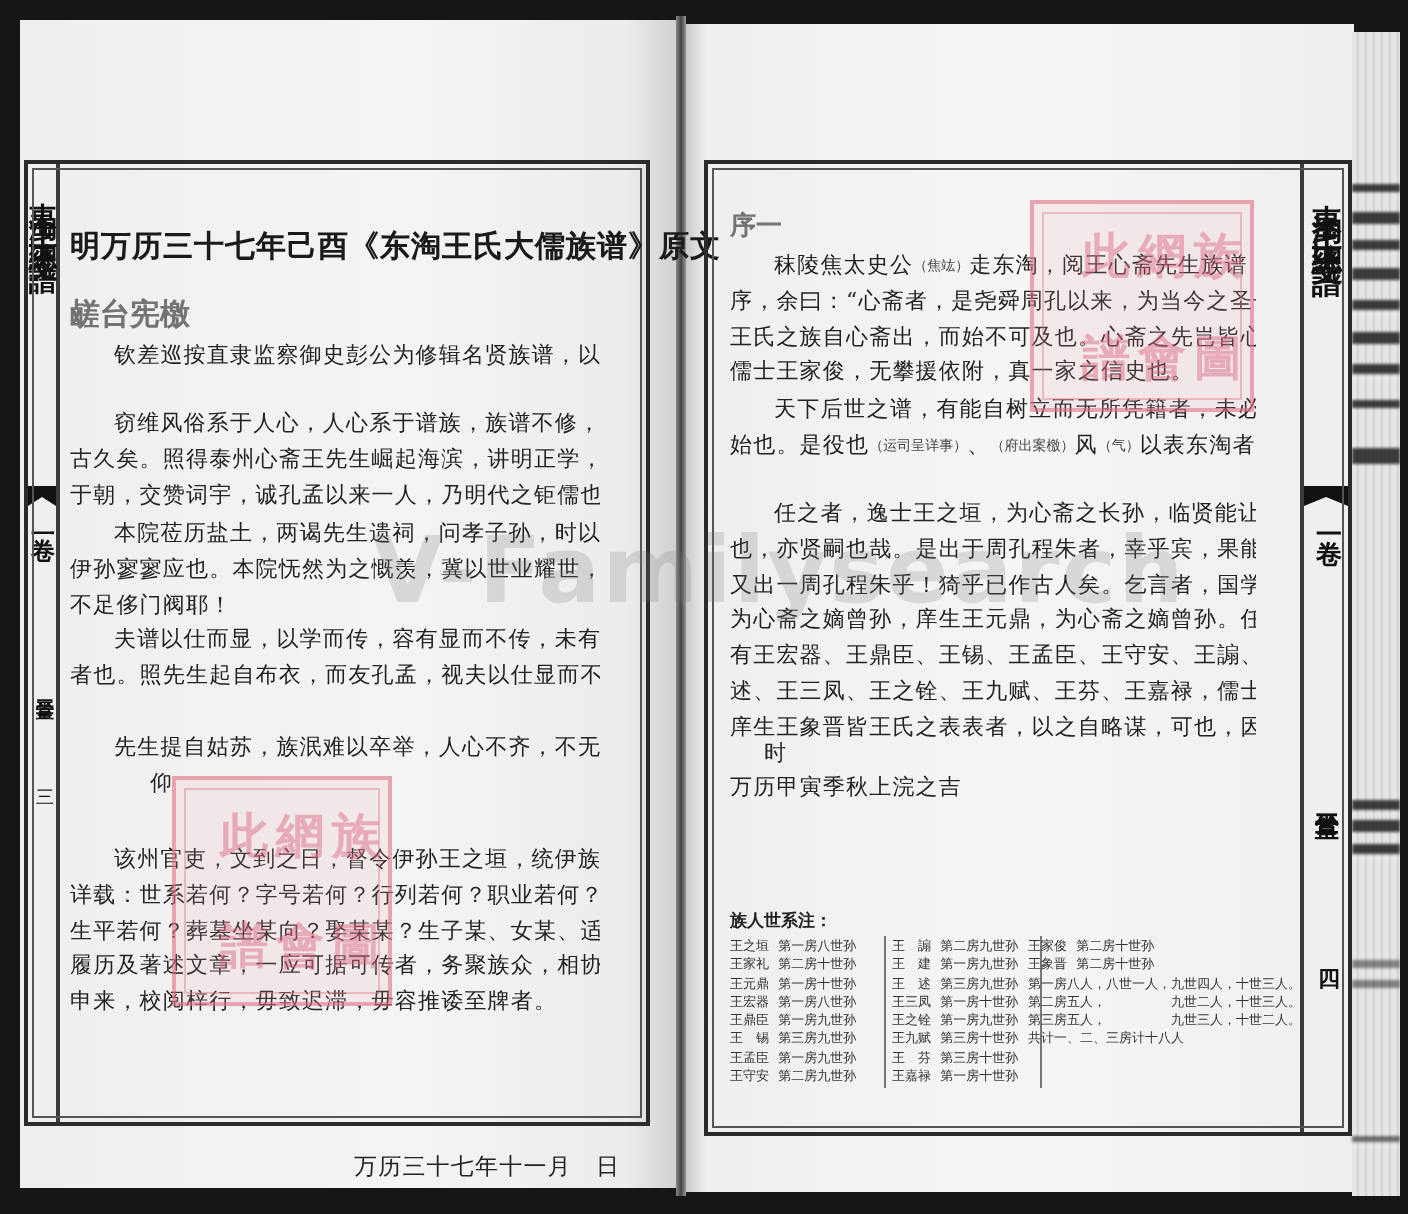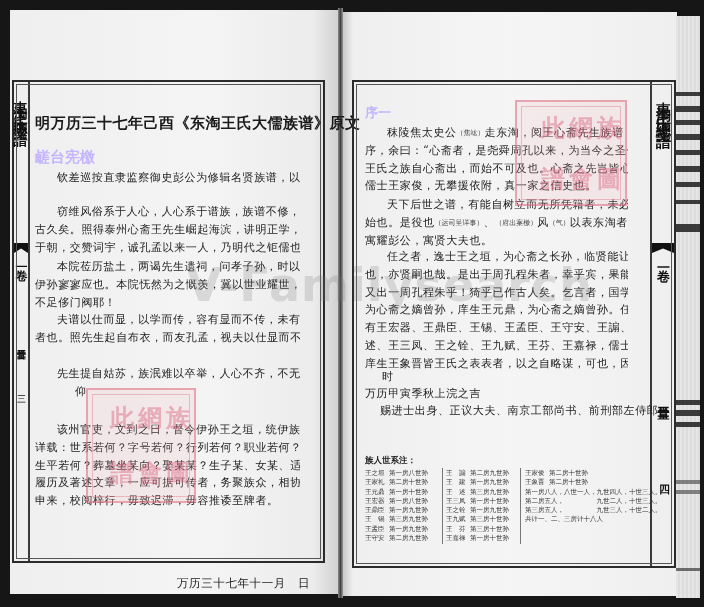--- a/index.html
+++ b/index.html
@@ -17,21 +17,21 @@
   .frame{position:absolute;border:2px solid #2b2b2b;box-sizing:border-box;}
   .frame::after{content:"";position:absolute;inset:2px;border:1px solid #555;}
   .margin-col{position:absolute;top:0;bottom:0;box-sizing:border-box;}
   .margin-left{left:0;width:16px;border-right:2px solid #3a3a3a;}
   .margin-right{right:0;width:24px;border-left:2px solid #3a3a3a;}
   .vtext{position:absolute;left:0;right:0;writing-mode:vertical-rl;text-orientation:upright;
         font-weight:bold;color:#111;display:flex;align-items:center;}
   .fishtail{position:absolute;left:0;right:0;height:10px;background:#111;
         clip-path:polygon(0 0,100% 0,100% 100%,50% 55%,0 100%);}
   .title{position:absolute;font-weight:bold;font-size:15px;white-space:nowrap;letter-spacing:.5px;color:#1a1a1a;}
-  .heading{position:absolute;font-weight:bold;font-size:15px;white-space:nowrap;color:#c4b5fd;}
+  .heading{position:absolute;font-weight:bold;font-size:15px;white-space:nowrap;color:#737373;}
   .para{position:absolute;font-size:11px;letter-spacing:.6px;}
   .ln{display:block;height:17.8px;line-height:17.8px;white-space:nowrap;text-align:justify;text-align-last:justify;overflow:hidden;}
   .ln.first{padding-left:22px;}
   .ln.end{text-align-last:left;}
   .note{font-size:7px;letter-spacing:0;color:#444;vertical-align:1px;}
   .single{position:absolute;font-size:11px;white-space:nowrap;letter-spacing:.6px;}
   .tbl-label{position:absolute;font-size:8.5px;font-weight:bold;white-space:nowrap;}
   .tcol{position:absolute;font-size:6.5px;line-height:9.3px;white-space:nowrap;color:#333;}
   .tcol .row{height:9.3px;}
   .tcol .nm{display:inline-block;width:22px;}
@@ -126,35 +126,33 @@
 
   <div class="para" style="left:365px;top:124px;width:263px;">
     <span class="ln first"><span>秣陵焦太史公</span><span class="note">（焦竑）</span><span>走东淘，阅王心斋先生族谱，命丁子</span></span>
     <span class="ln">序，余曰：“心斋者，是尧舜周孔以来，为当今之圣子程朱也。”</span>
     <span class="ln">王氏之族自心斋出，而始不可及也。心斋之先岂皆心斋者哉？</span>
     <span class="ln end">儒士王家俊，无攀援依附，真一家之信史也。</span>
   </div>
   <div class="para" style="left:365px;top:196px;width:263px;">
     <span class="ln first">天下后世之谱，有能自树立而无所凭籍者，未必不自王氏</span>
     <span class="ln"><span>始也。是役也</span><span class="note">（运司呈详事）</span><span>、</span><span class="note">（府出案檄）</span><span>风</span><span class="note">（气）</span><span>以表东淘者，为侍御</span></span>
-    <span class="ln end">寓耀彭公，寓贤大夫也。</span>
   </div>
   <div class="para" style="left:365px;top:248px;width:263px;">
     <span class="ln first">任之者，逸士王之垣，为心斋之长孙，临贤能让，文琴旧</span>
     <span class="ln">也，亦贤嗣也哉。是出于周孔程朱者，幸乎宾，果能轩天壤哉，</span>
     <span class="ln">又出一周孔程朱乎！猗乎已作古人矣。乞言者，国学生王家礼，</span>
     <span class="ln">为心斋之嫡曾孙，庠生王元鼎，为心斋之嫡曾孙。任谱而劳者，</span>
     <span class="ln">有王宏器、王鼎臣、王锡、王孟臣、王守安、王謆、王建、王</span>
     <span class="ln">述、王三凤、王之铨、王九赋、王芬、王嘉禄，儒士王家俊，</span>
     <span class="ln">庠生王象晋皆王氏之表表者，以之自略谋，可也，因并及之。</span>
   </div>
 
   <div class="single" style="left:382px;top:369px;">时</div>
   <div class="single" style="left:365px;top:386px;">万历甲寅季秋上浣之吉</div>
-  <div class="single" style="left:380px;top:403px;">赐进士出身、正议大夫、南京工部尚书、前刑部左侍郎</div>
 
   <div class="tbl-label" style="left:365px;top:455px;">族人世系注：</div>
 
   <div class="tcol" style="left:365px;top:469px;">
     <div class="row"><span class="nm">王之垣</span> <span>第一房八世孙</span></div>
     <div class="row"><span class="nm">王家礼</span> <span>第二房十世孙</span></div>
     <div class="row"><span class="nm">王元鼎</span> <span>第一房十世孙</span></div>
     <div class="row"><span class="nm">王宏器</span> <span>第一房八世孙</span></div>
     <div class="row"><span class="nm">王鼎臣</span> <span>第一房九世孙</span></div>
     <div class="row"><span class="nm">王　锡</span> <span>第三房九世孙</span></div>
@@ -168,21 +166,21 @@
     <div class="row"><span class="nm">王　建</span> <span>第一房九世孙</span></div>
     <div class="row"><span class="nm">王　述</span> <span>第三房九世孙</span></div>
     <div class="row"><span class="nm">王三凤</span> <span>第一房十世孙</span></div>
     <div class="row"><span class="nm">王之铨</span> <span>第一房九世孙</span></div>
     <div class="row"><span class="nm">王九赋</span> <span>第三房十世孙</span></div>
     <div class="row"><span class="nm">王　芬</span> <span>第三房十世孙</span></div>
     <div class="row"><span class="nm">王嘉禄</span> <span>第一房十世孙</span></div>
   </div>
   <div class="tdiv" style="left:520px;top:468px;height:76px;"></div>
 
-  <div class="tcol" style="left:525px;top:469px;">
+  <div class="tcol" style="left:514px;top:469px;">
     <div class="row"><span class="nm">王家俊</span> <span>第二房十世孙</span></div>
     <div class="row"><span class="nm">王象晋</span> <span>第二房十世孙</span></div>
     <div class="row">第一房八人，八世一人，九世四人，十世三人。</div>
     <div class="row">第二房五人，　　　　　九世二人，十世三人。</div>
     <div class="row">第三房五人，　　　　　九世三人，十世二人。</div>
     <div class="row">共计一、二、三房计十八人</div>
   </div>
 
   <div class="seal" style="left:86px;top:388px;width:110px;height:115px;">
     <div class="seal-row">此網族</div>

